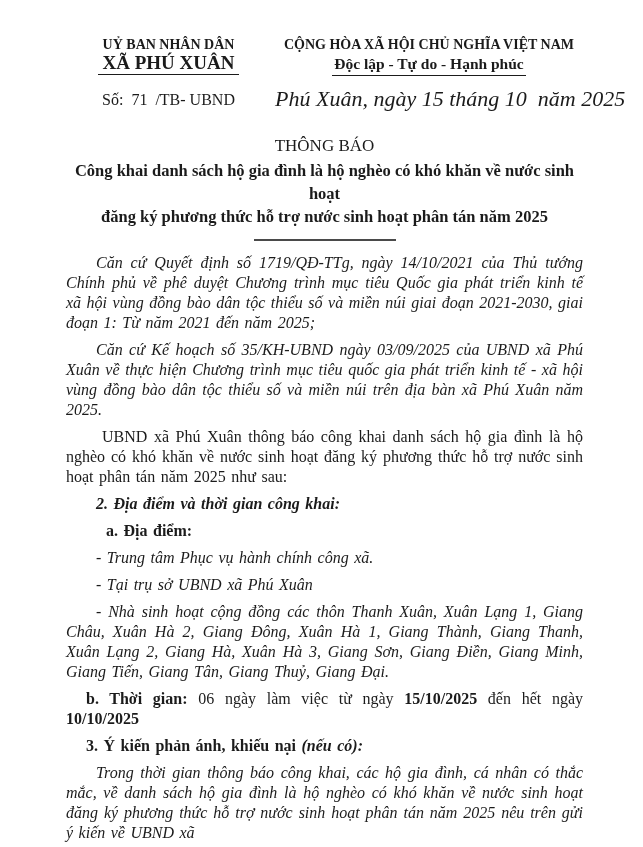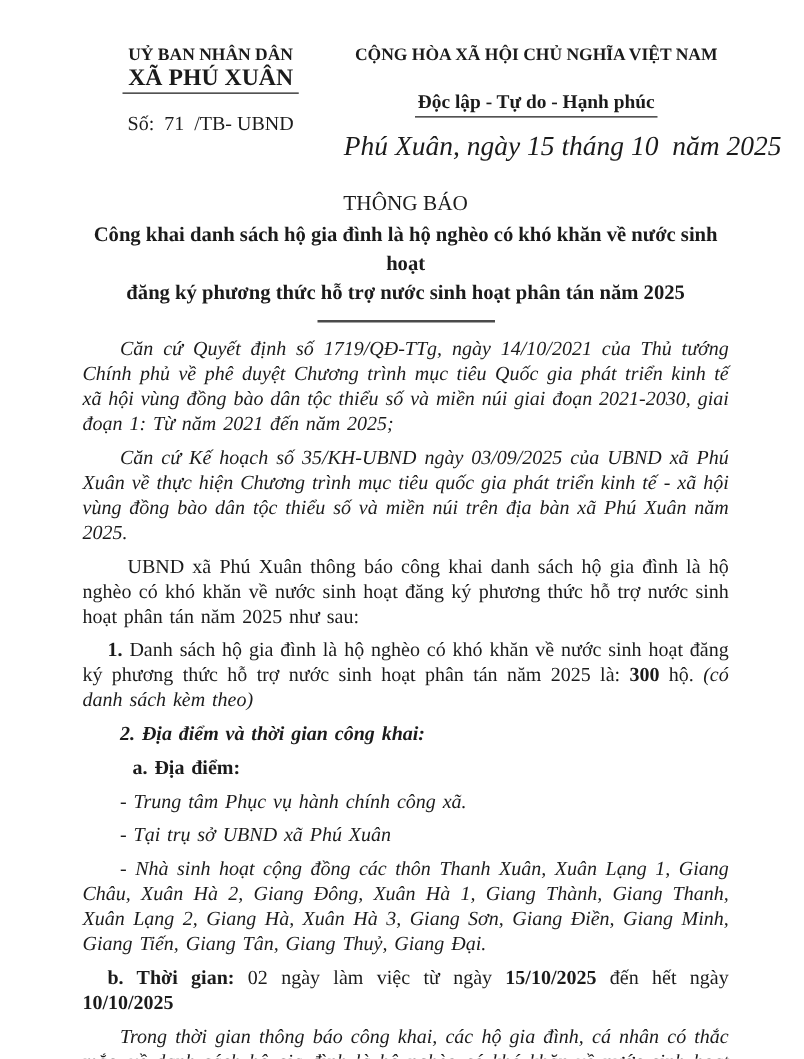--- a/index.html
+++ b/index.html
@@ -54,21 +54,20 @@
     white-space: nowrap;
   }
   .nat-line2 {
     display: inline-block;
     font-weight: bold;
     font-size: 15.5px;
     line-height: 19px;
     padding: 0 2px 2px 2px;
     border-bottom: 1.5px solid #1b1b1b;
     white-space: nowrap;
-    margin-top: 18px;
   }
   .doc-number {
     margin-top: 16px;
     font-size: 16px;
     line-height: 18px;
     white-space: nowrap;
   }
   .date-line {
     margin-top: 14px;
     font-style: italic;
@@ -145,23 +144,23 @@
       <div>Công khai danh sách hộ gia đình là hộ nghèo có khó khăn về nước sinh hoạt</div>
       <div>đăng ký phương thức hỗ trợ nước sinh hoạt phân tán năm 2025</div>
     </div>
     <div class="separator"></div>
   </div>
 
   <div class="body-text">
     <p class="ind-30"><span>Căn cứ Quyết định số 1719/QĐ-TTg, ngày 14/10/2021 của Thủ tướng Chính phủ về phê duyệt Chương trình mục tiêu Quốc gia phát triển kinh tế xã hội vùng đồng bào dân tộc thiểu số và miền núi giai đoạn 2021-2030, giai đoạn 1: Từ năm 2021 đến năm 2025;</span></p>
     <p class="ind-30"><span>Căn cứ Kế hoạch số 35/KH-UBND ngày 03/09/2025 của UBND xã Phú Xuân về thực hiện Chương trình mục tiêu quốc gia phát triển kinh tế - xã hội vùng đồng bào dân tộc thiểu số và miền núi trên địa bàn xã Phú Xuân năm 2025.</span></p>
     <p class="ind-36"><span>UBND xã Phú Xuân thông báo công khai danh sách hộ gia đình là hộ nghèo có khó khăn về nước sinh hoạt đăng ký phương thức hỗ trợ nước sinh hoạt phân tán năm 2025 như sau:</span></p>
-    <p class="ind-20"><span class="rb">1.</span><span> Danh sách hộ gia đình là hộ nghèo có khó khăn về nước sinh hoạt đăng ký phương thức hỗ trợ nước sinh hoạt phân tán năm 2025 là: </span><span class="rb">300</span><span> hộ. </span><span class="ri">(có danh sách kèm theo)</span></p>
     <p class="ind-30"><span class="rb">2. Địa điểm và thời gian công khai:</span></p>
     <p class="ind-40"><span class="rb">a. Địa điểm:</span></p>
     <p class="ind-30"><span>- Trung tâm Phục vụ hành chính công xã.</span></p>
     <p class="ind-30"><span>- Tại trụ sở UBND xã Phú Xuân</span></p>
     <p class="ind-30"><span>- Nhà sinh hoạt cộng đồng các thôn Thanh Xuân, Xuân Lạng 1, Giang Châu, Xuân Hà 2, Giang Đông, Xuân Hà 1, Giang Thành, Giang Thanh, Xuân Lạng 2, Giang Hà, Xuân Hà 3, Giang Sơn, Giang Điền, Giang Minh, Giang Tiến, Giang Tân, Giang Thuỷ, Giang Đại.</span></p>
-    <p class="ind-20"><span class="rb">b. Thời gian:</span><span> 02 ngày làm việc từ ngày </span><span class="rb">15/10/2025</span><span> đến hết ngày </span><span class="rb">10/10/2025</span></p>
+    <p class="ind-20"><span class="rb">b. Thời gian:</span><span> 06 ngày làm việc từ ngày </span><span class="rb">15/10/2025</span><span> đến hết ngày </span><span class="rb">10/10/2025</span></p>
+    <p class="ind-20"><span class="rb">3. Ý kiến phản ánh, khiếu nại </span><span class="rbi">(nếu có):</span></p>
     <p class="ind-30"><span>Trong thời gian thông báo công khai, các hộ gia đình, cá nhân có thắc mắc, về danh sách hộ gia đình là hộ nghèo có khó khăn về nước sinh hoạt đăng ký phương thức hỗ trợ nước sinh hoạt phân tán năm 2025 nêu trên gửi ý kiến về UBND xã</span></p>
   </div>
 
 </div>
 
 </body></html>

